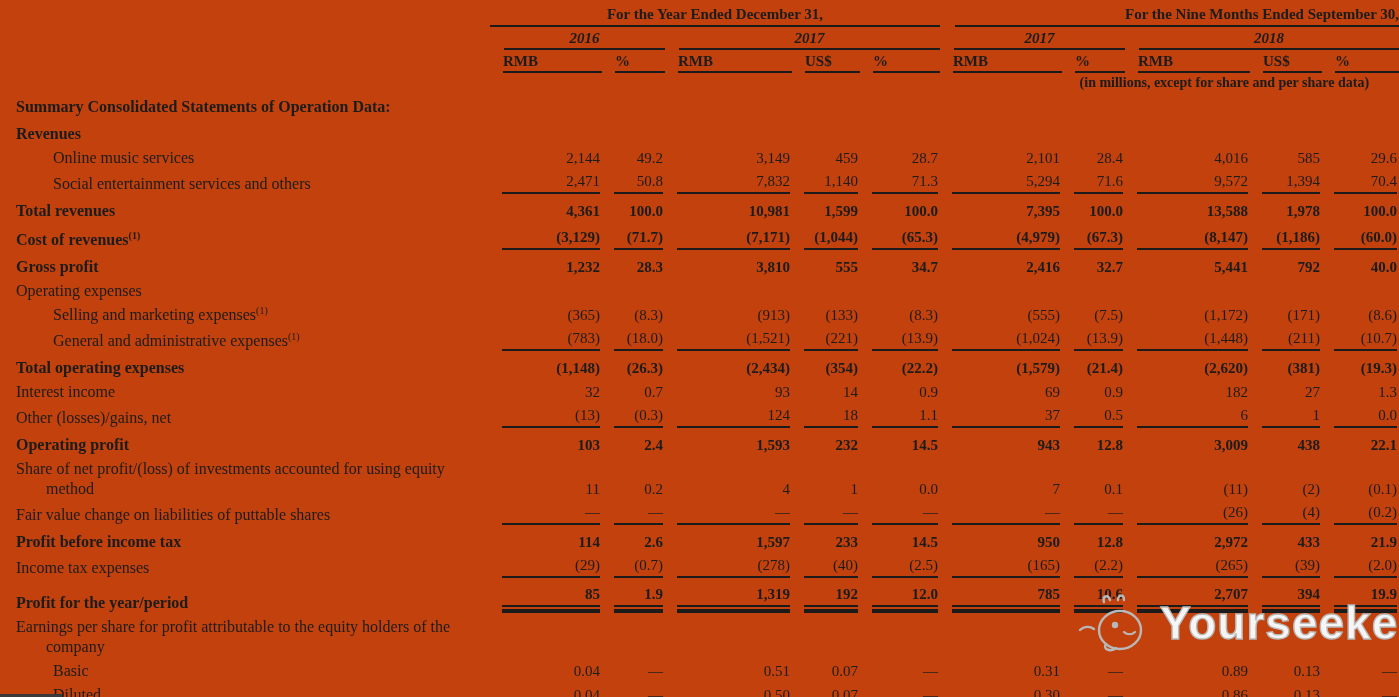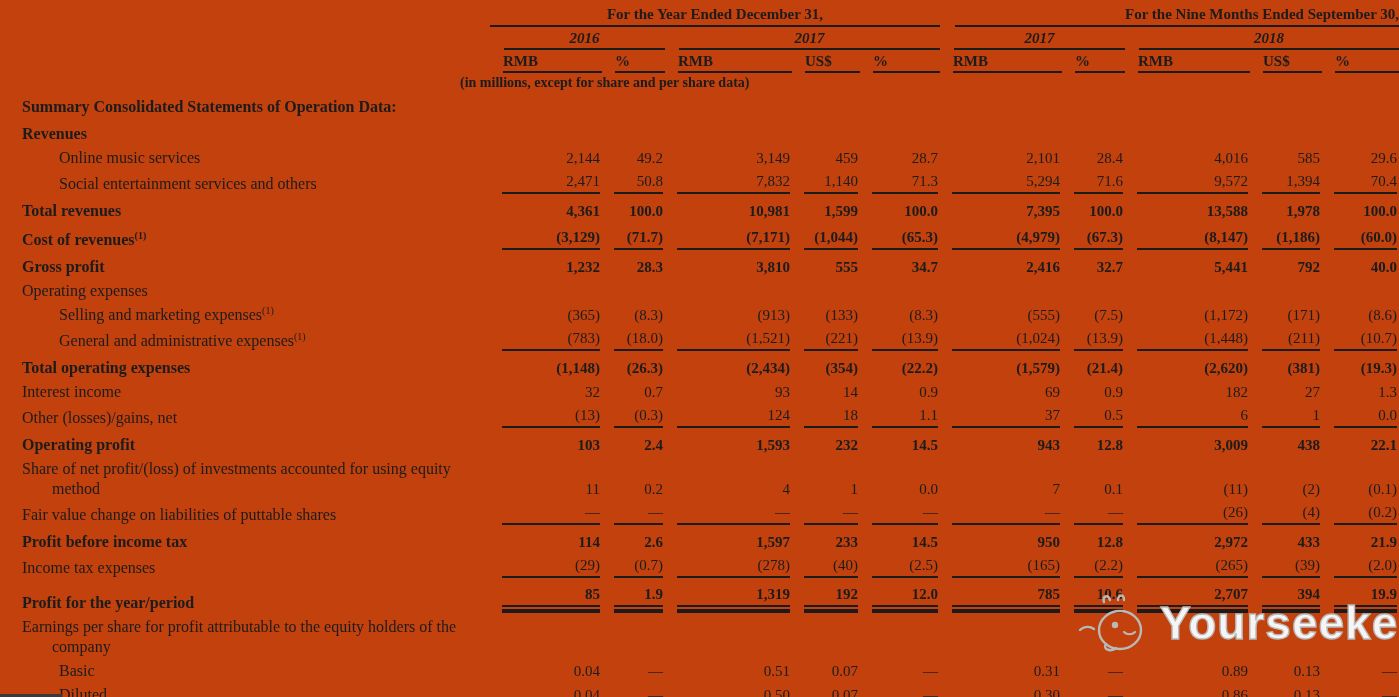--- a/index.html
+++ b/index.html
@@ -22,24 +22,24 @@
   col.c2 { width: 112px; } col.c3 { width: 63px; }
   col.c4 { width: 127px; } col.c5 { width: 68px; } col.c6 { width: 80px; }
   col.c7 { width: 122px; } col.c8 { width: 63px; }
   col.c9 { width: 125px; } col.c10 { width: 72px; } col.c11 { width: 77px; }
 
   th { font-weight: bold; font-size: 15px; padding: 0; vertical-align: bottom; }
   .hgrp { text-align: center; border-bottom: 2.5px solid #1b1b1b; padding-bottom: 2px; }
   .hgrp.g2 { margin-left: 15px; text-align: right; }
   .hyear { text-align: center; border-bottom: 2.5px solid #1b1b1b; padding-bottom: 1px; margin-left: 14px; margin-top: 3px; font-style: italic; }
   .hunit { text-align: left; border-bottom: 2.5px solid #1b1b1b; padding-bottom: 1px; margin-left: 13px; margin-top: 3px; }
-  .hnote { text-align: left; font-size: 14px; position: relative; left: -30px; padding-top: 2px; }
+  .hnote { text-align: right; font-size: 14px; position: relative; left: -30px; padding-top: 2px; }
 
   td { vertical-align: bottom; padding: 0; }
-  td.lbl { font-size: 16px; line-height: 20px; padding: 3px 4px 1px 22px; }
+  td.lbl { font-size: 16px; line-height: 20px; padding: 3px 4px 1px 16px; }
   td.lbl .lblwrap { display: block; padding-left: 30px; text-indent: -30px; }
   td.lbl.ind .lblwrap { margin-left: 37px; }
   tr.boldrow td { font-weight: bold; }
   tr.boldrow td.lbl, tr.boldrow td.num { padding-top: 6px; }
   td.num { font-size: 15px; text-align: right; padding: 3px 2px 1px 0; }
   td.num .cv { margin-left: 12px; line-height: 19px; min-height: 19px; }
   td.num .cv.ul { border-bottom: 2.2px solid #1b1b1b; padding-bottom: 1px; }
   td.num .drule { height: 0; border-top: 4.5px solid #1b1b1b; margin-top: 2px; margin-left: 12px; }
   sup { font-size: 10px; vertical-align: super; line-height: 0; }
 

